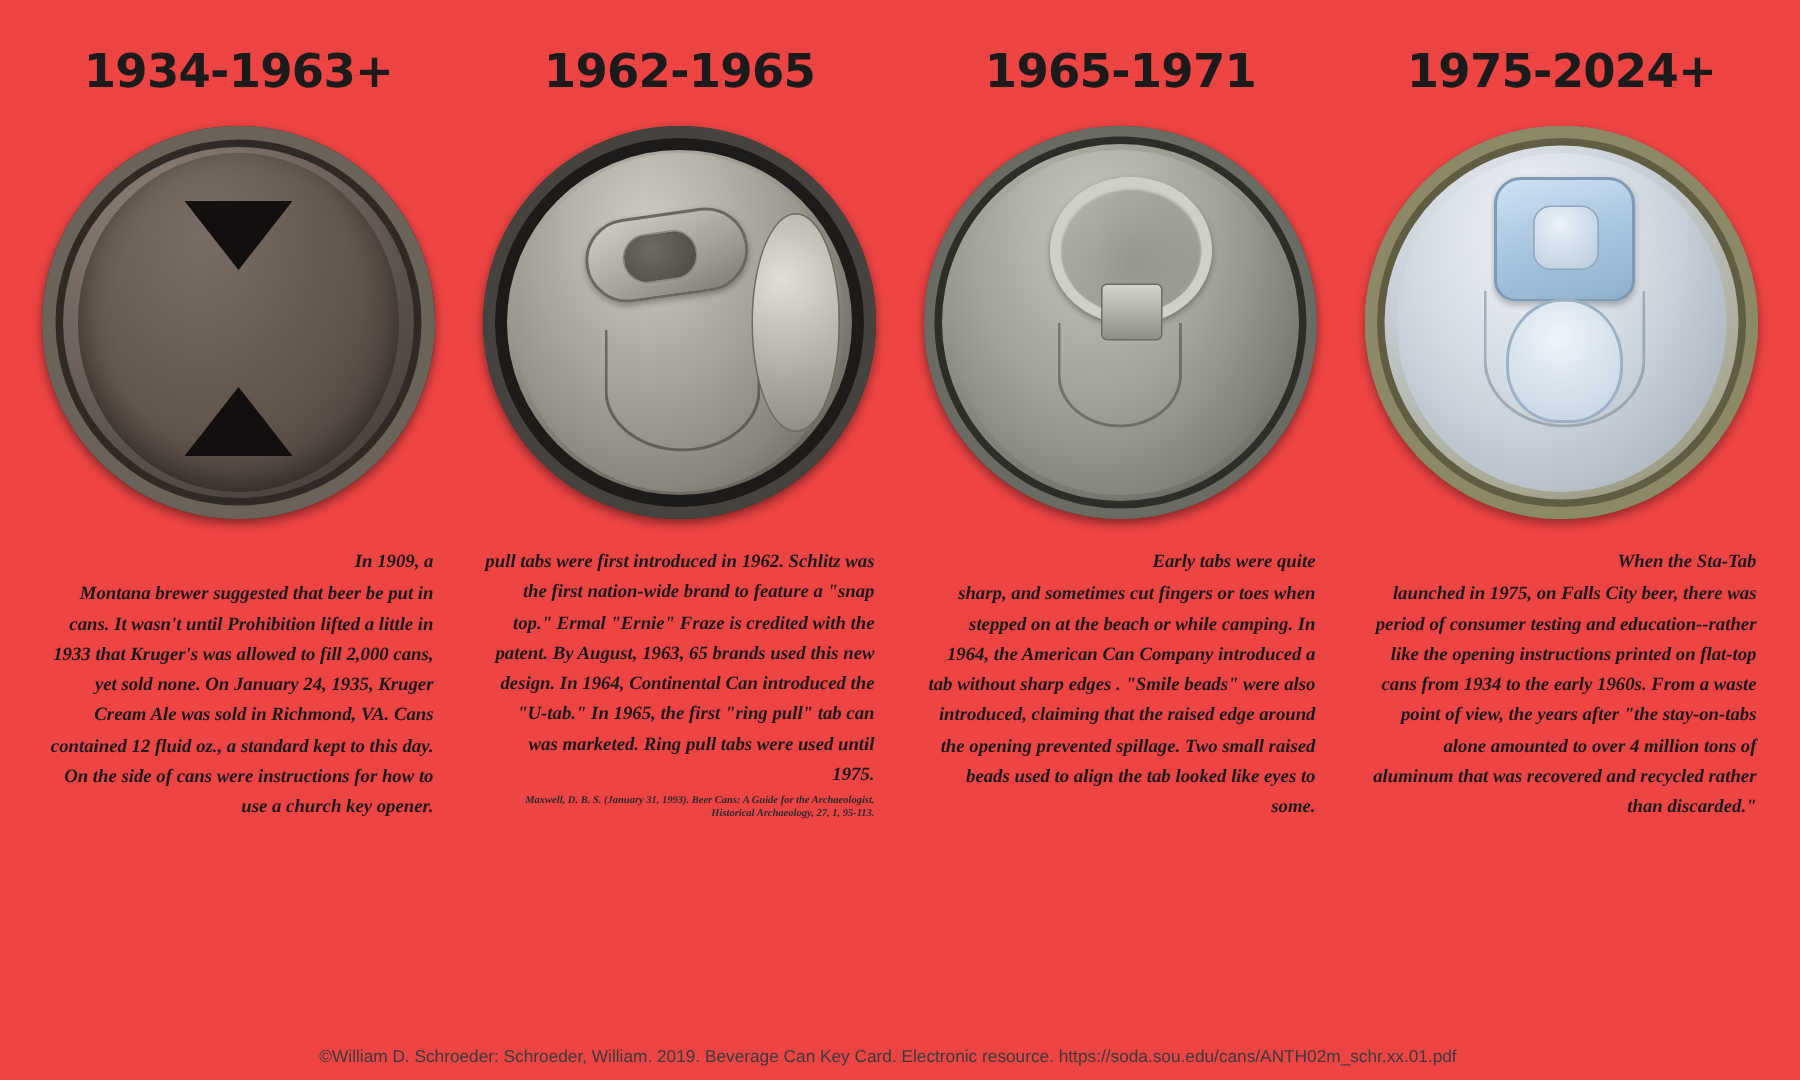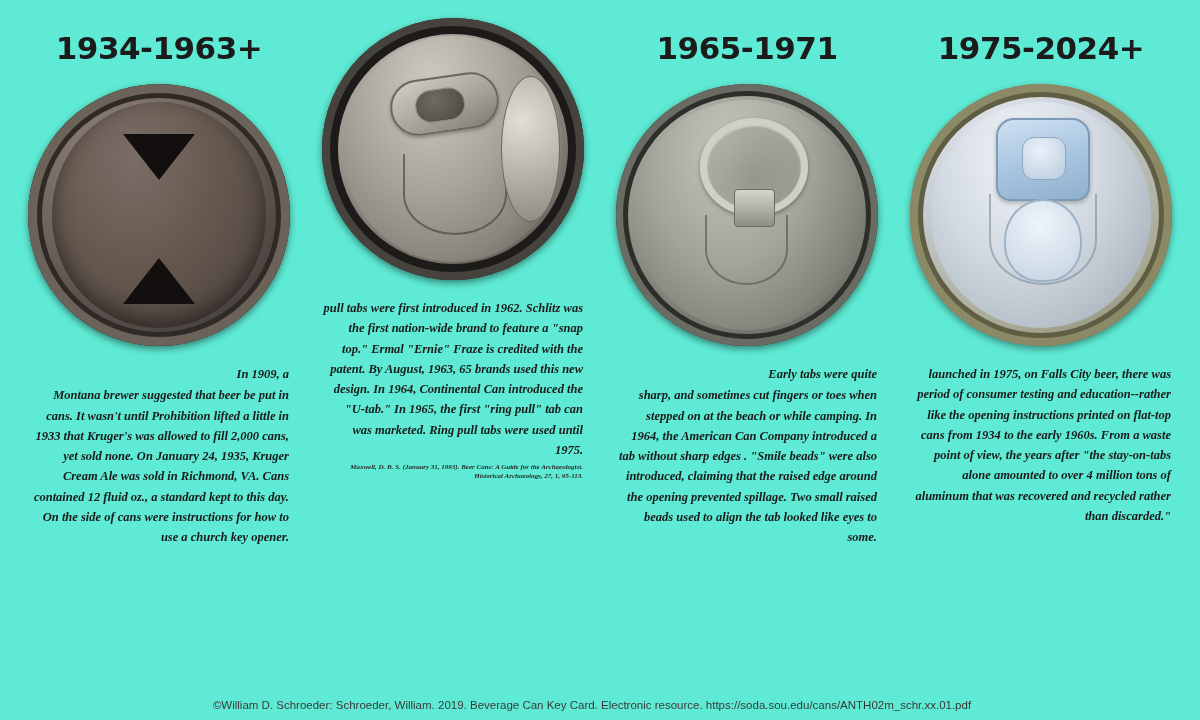--- a/index.html
+++ b/index.html
@@ -11,21 +11,21 @@
     width: 1200px;
     height: 720px;
     font-family: "Liberation Sans", sans-serif;
     overflow: hidden;
     position: relative;
   }
   .poster {
     position: relative;
     width: 1200px;
     height: 720px;
-    background: #5eead4;
+    background: #ef4444;
     box-sizing: border-box;
     padding: 14px 16px 0 16px;
   }
   .columns {
     display: flex;
     flex-direction: row;
     justify-content: space-between;
     align-items: flex-start;
     width: 1168px;
     margin: 0 auto;
@@ -274,20 +274,21 @@
           <div class="tri tri-bottom"></div>
         </div>
       </div>
       <div class="caption">
         <span class="cap-title">In 1909, a</span>
         <span>Montana brewer suggested that beer be put in cans. It wasn't until Prohibition lifted a little in 1933 that Kruger's was allowed to fill 2,000 cans, yet sold none.  On January 24, 1935, Kruger Cream Ale was sold in Richmond, VA. Cans contained 12 fluid oz., a standard kept to this day. On the side of cans were  instructions for how to use a church key opener.</span>
       </div>
     </div>
 
     <div class="col">
+      <div class="col-title">1962-1965</div>
       <div class="can-wrap">
         <div class="can can2">
           <div class="lid"></div>
           <div class="scoreline"></div>
           <div class="tab2">
             <div class="tab2-hole"></div>
           </div>
           <div class="rivet2"></div>
         </div>
       </div>
@@ -319,20 +320,21 @@
         <div class="can can4">
           <div class="lid"></div>
           <div class="score4"></div>
           <div class="tab4">
             <div class="tab4-hole"></div>
           </div>
           <div class="tab4-nose"></div>
         </div>
       </div>
       <div class="caption">
+        <span class="cap-title">When the Sta-Tab</span>
         <span>launched in 1975, on Falls City beer, there was period of consumer testing and education--rather like the opening instructions printed on flat-top cans from 1934 to the early 1960s. From a waste point of view, the  years after "the stay-on-tabs alone amounted to over 4 million tons of aluminum that was recovered and recycled  rather than discarded."</span>
       </div>
     </div>
 
   </div>
 
   <div class="source">©William D. Schroeder: Schroeder, William. 2019. Beverage Can Key Card. Electronic resource. https://soda.sou.edu/cans/ANTH02m_schr.xx.01.pdf</div>
 </div>
 
 </body></html>

